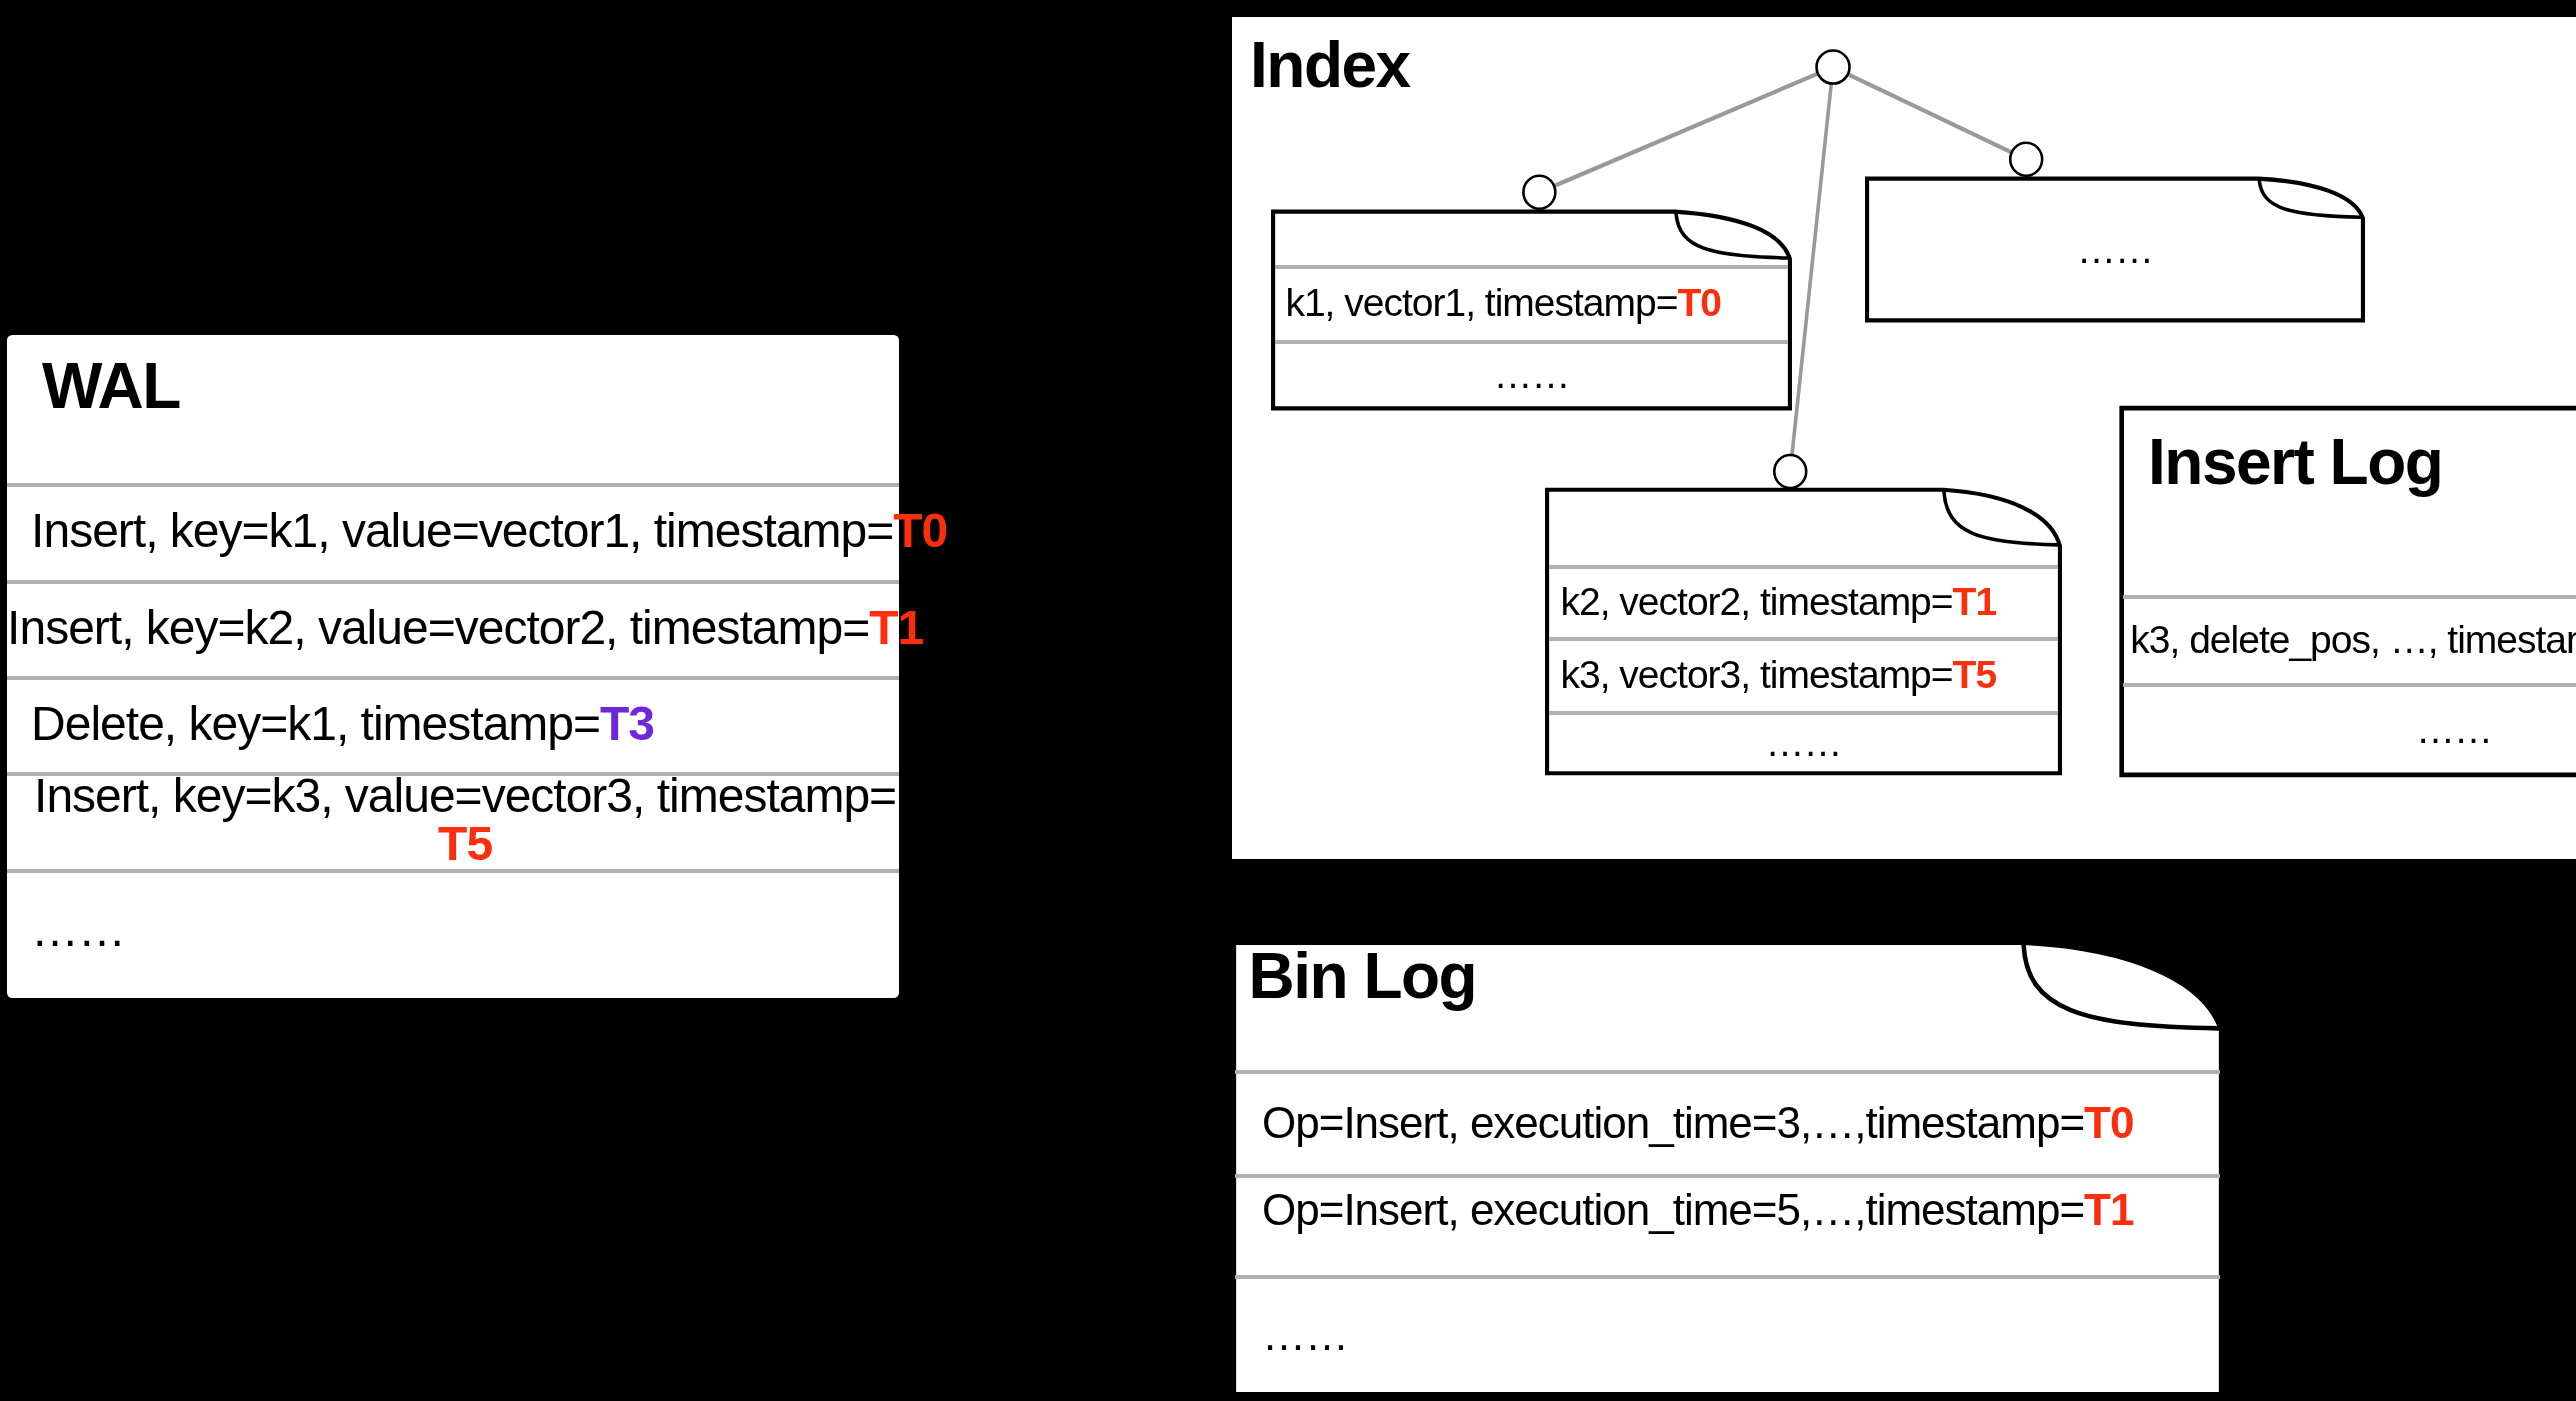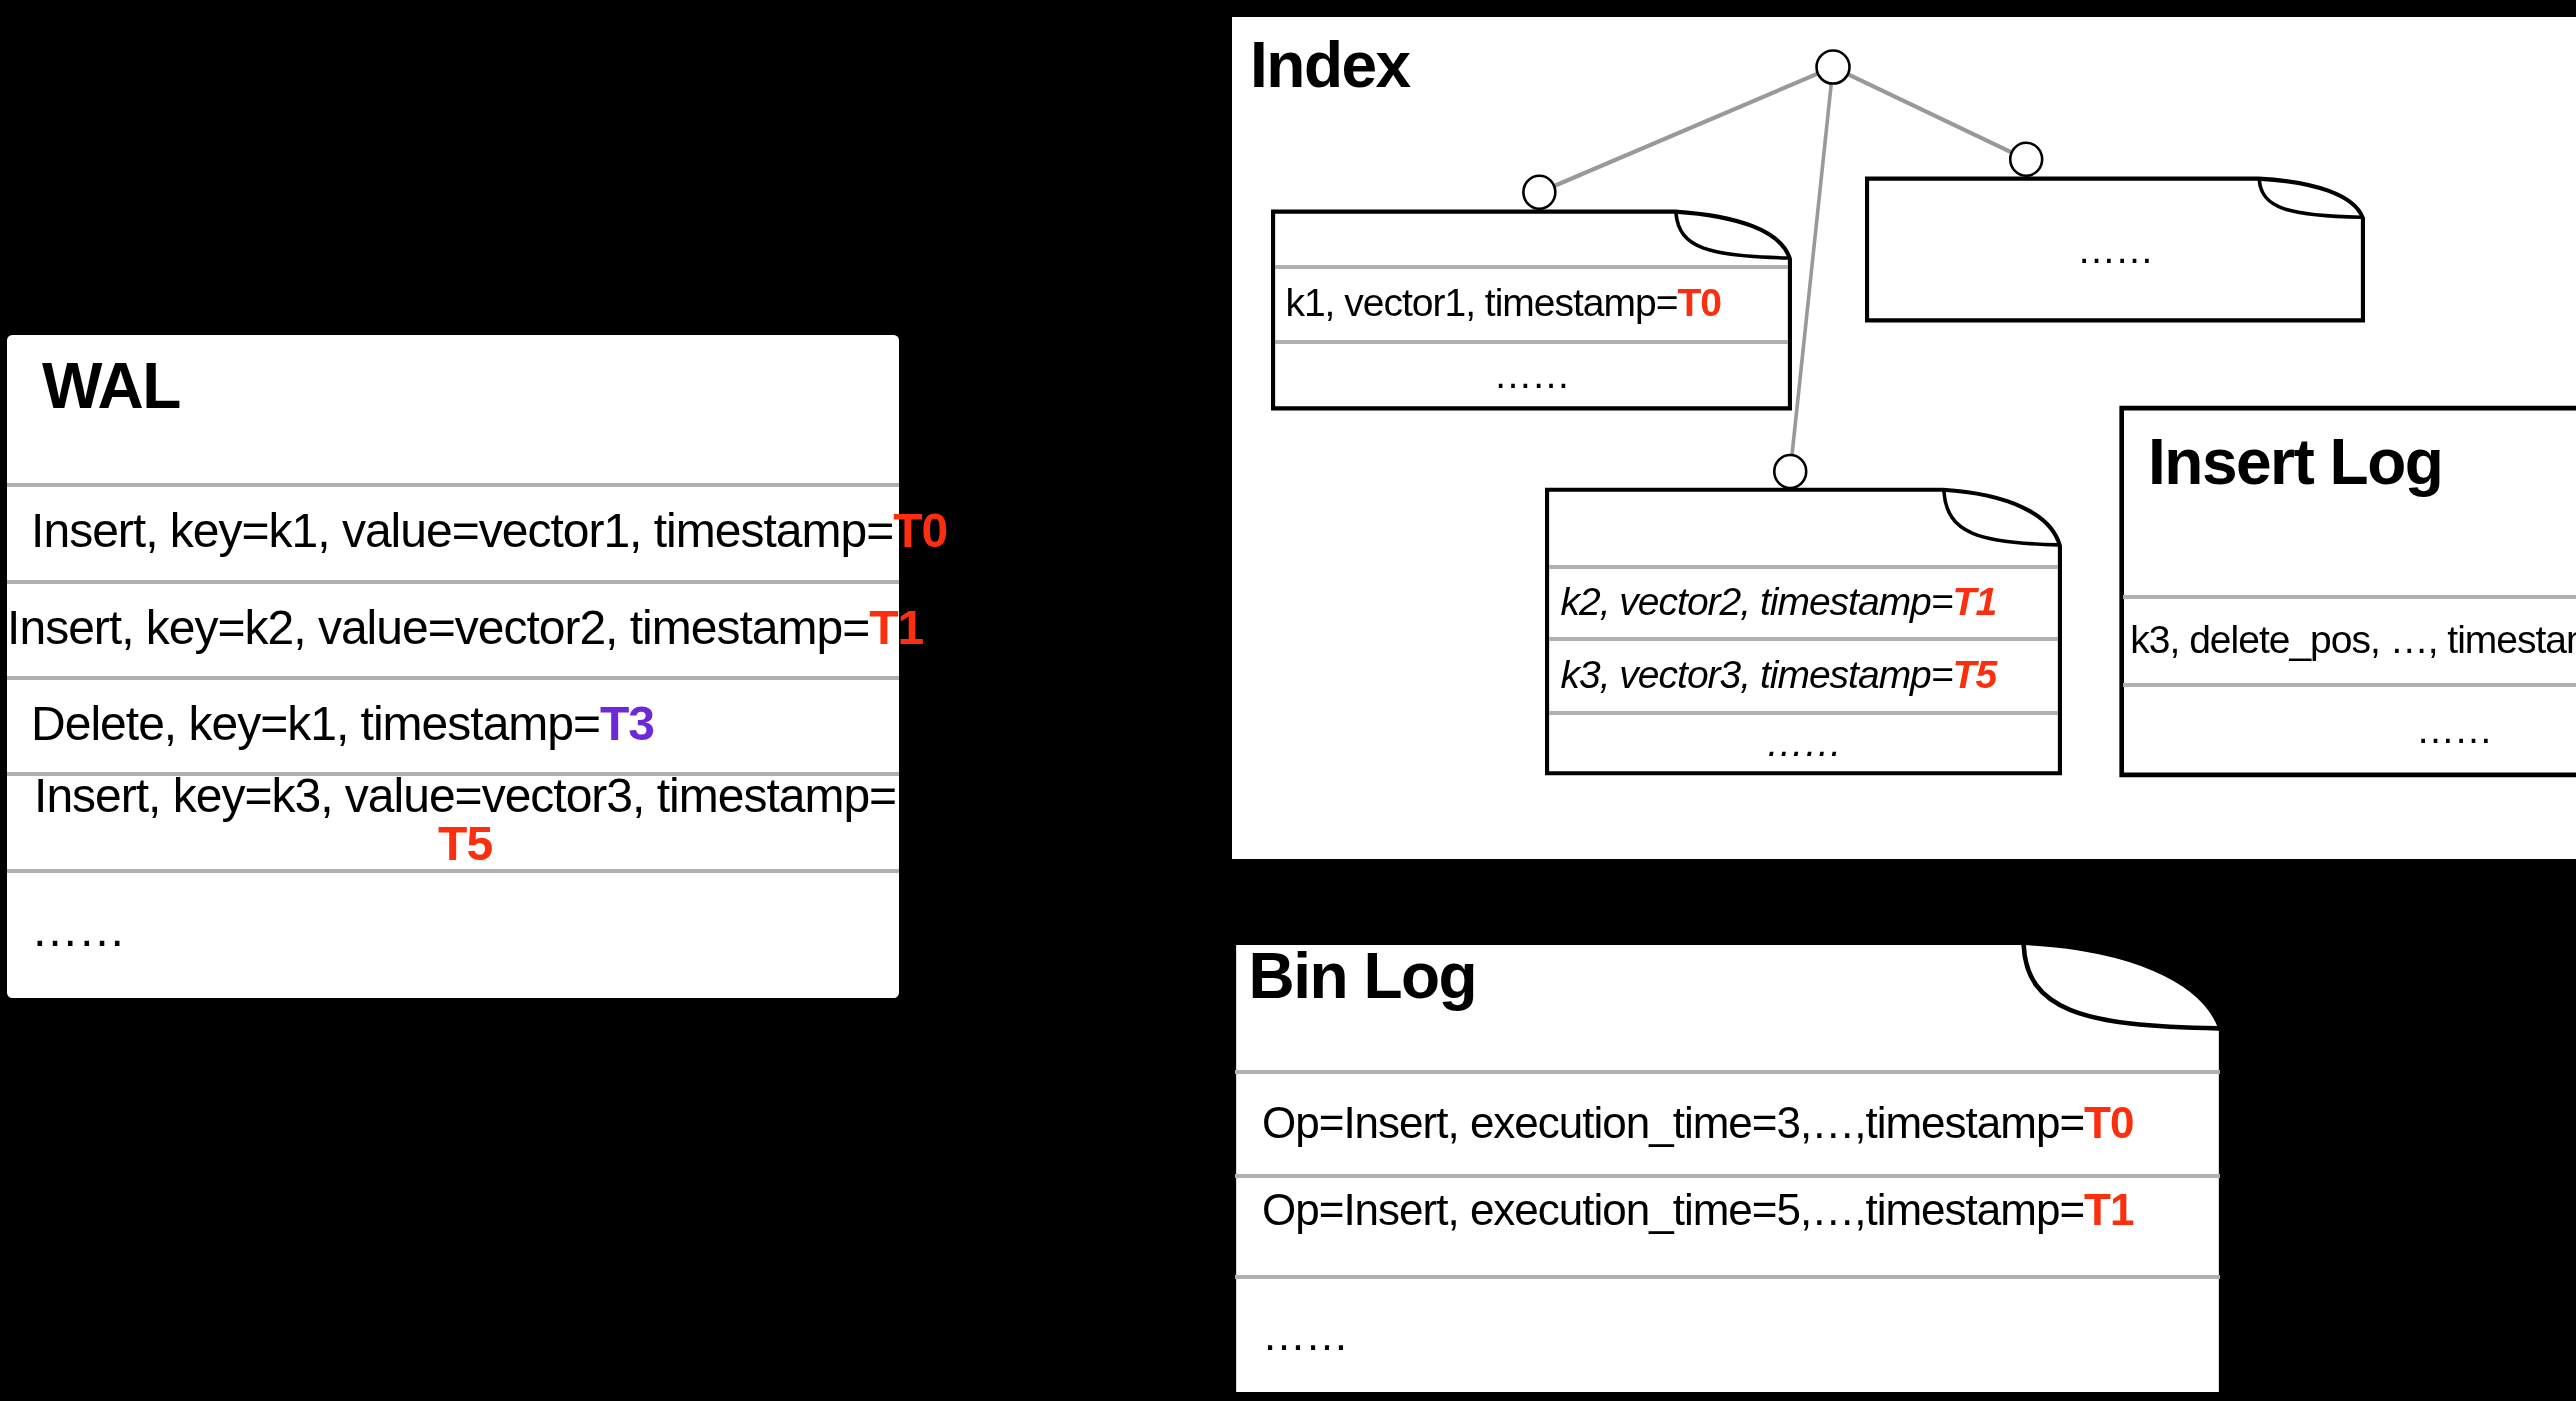--- a/index.html
+++ b/index.html
@@ -76,21 +76,21 @@
   <div class="doc" style="left:1865px;top:176px;width:500px;height:147px;">
     <svg class="shape" width="500" height="147" viewBox="0 0 970 285">
       <path d="M4,5 L763,5 C873,11 950,37 966,82 L966,280 L4,280 Z" fill="#ffffff" stroke="#000000" stroke-width="8"></path>
       <path d="M765,9 C770,62 820,77 962,80" fill="none" stroke="#000000" stroke-width="7" stroke-linecap="round"></path>
     </svg>
     <div class="row center" style="top:0;height:147px;">
       <span>……</span>
     </div>
   </div>
 
-  <div class="doc" style="left:1545px;top:487px;width:517px;height:295px;font-style:italic;">
+  <div class="doc" style="left:1545px;top:487px;width:517px;height:295px;">
     <svg class="shape" width="517" height="289" viewBox="0 0 1003 560">
       <path d="M4,5 L772,5 C895,13 982,50 999,114 L999,555 L4,555 Z" fill="#ffffff" stroke="#000000" stroke-width="8"></path>
       <path d="M774,9 C780,89 840,108 995,112" fill="none" stroke="#000000" stroke-width="7" stroke-linecap="round"></path>
     </svg>
     <div class="sep" style="top:78px;"></div>
     <div class="sep" style="top:150px;"></div>
     <div class="sep" style="top:224px;"></div>
     <div class="row" style="top:78px;height:72px;padding-left:15.5px;">
       <span>k2, vector2, timestamp=</span>
         <span class="ts red" style="color: rgb(251, 46, 14);">T1</span>

